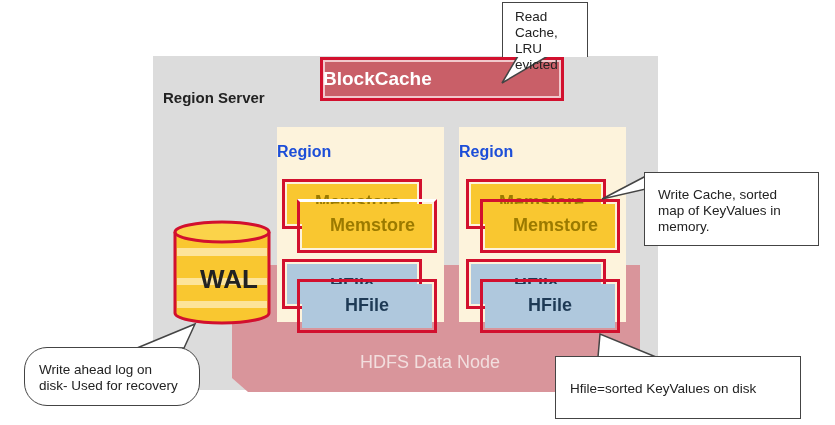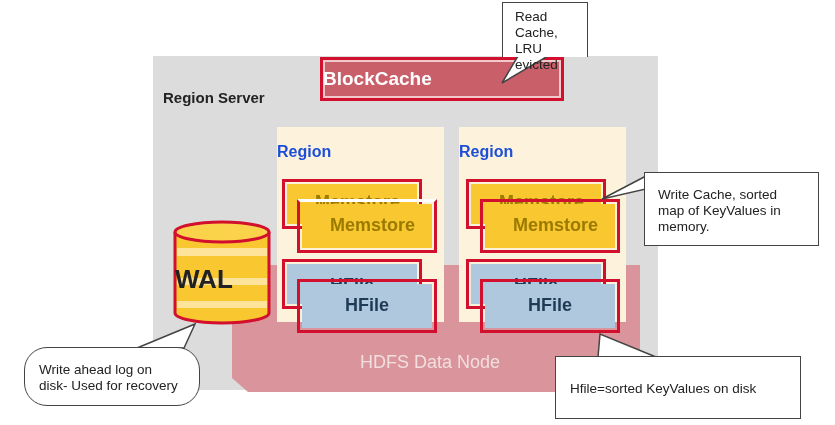--- a/index.html
+++ b/index.html
@@ -79,21 +79,21 @@
 
 <div class="abs hdfs-label">HDFS Data Node</div>
 
 <svg class="overlay" width="835" height="425">
   <path d="M175,232 L175,313 A47,10 0 0 0 269,313 L269,232" fill="#f9c730" stroke="#d2102e" stroke-width="3"></path>
   <rect x="177" y="248" width="90" height="8" fill="#fde49a"></rect>
   <rect x="177" y="278" width="90" height="7" fill="#fde49a"></rect>
   <rect x="177" y="301" width="90" height="7" fill="#fde49a"></rect>
   <ellipse cx="222" cy="232" rx="47" ry="10" fill="#fbd34a" stroke="#d2102e" stroke-width="3"></ellipse>
 </svg>
-<div class="abs" style="left:175px;top:264px;width:108px;text-align:left;font-weight:bold;font-size:26px;color:#222;">WAL</div>
+<div class="abs" style="left:175px;top:264px;width:108px;text-align:center;font-weight:bold;font-size:26px;color:#222;">WAL</div>
 
 <svg class="overlay" width="835" height="425">
   <polygon points="518,56 502,83 548,56" fill="#fff" stroke="#444" stroke-width="1.5"></polygon>
   <polygon points="646,176 602,199 646,189" fill="#fff" stroke="#444" stroke-width="1.5"></polygon>
   <polygon points="137,348 195,324 184,348" fill="#fff" stroke="#444" stroke-width="1.5"></polygon>
   <polygon points="598,357 600,334 656,357" fill="#fff" stroke="#444" stroke-width="1.5"></polygon>
 </svg>
 
 <div class="callout" style="left:502px;top:2px;width:86px;height:55px;padding:6px 0 0 12px;border-bottom:none;">
   <div>Read Cache,</div>

